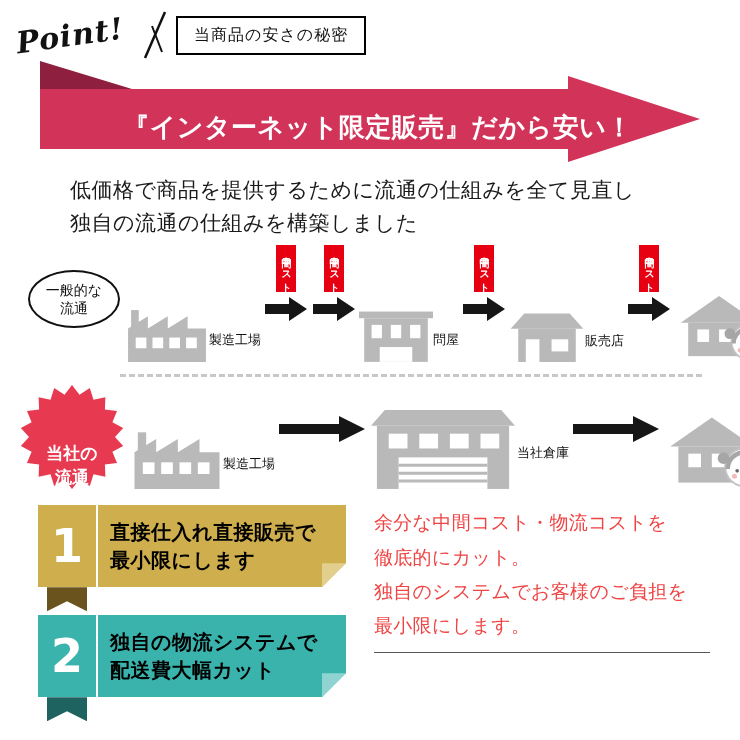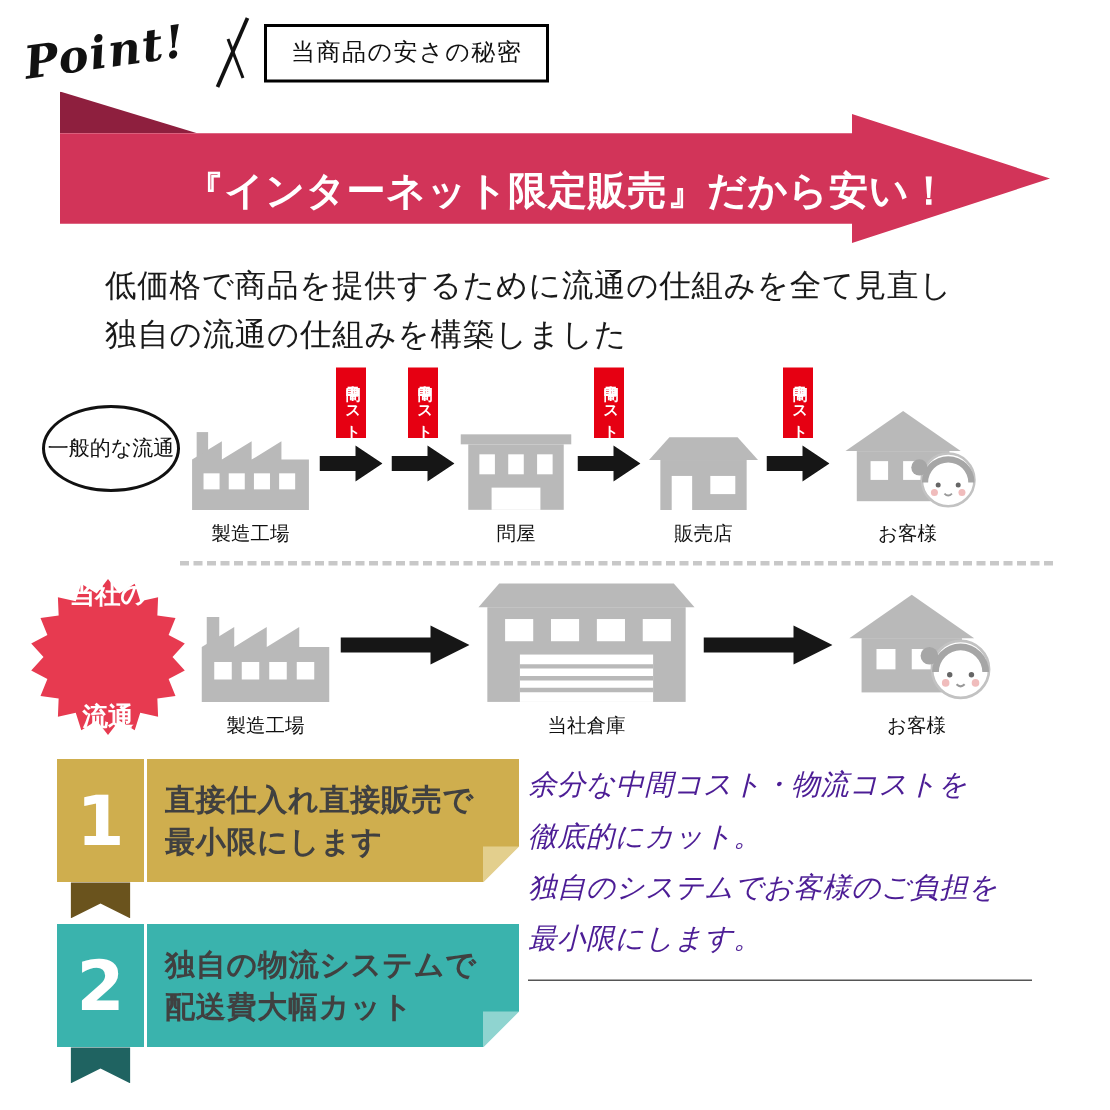--- a/index.html
+++ b/index.html
@@ -23,64 +23,64 @@
   .banner-text { position:absolute; left:0; top:13px; height:76px; width:640px; display:flex;
     align-items:center; justify-content:center; padding-left:36px; color:#fff; font-size:26px;
     font-weight:bold; letter-spacing:.5px; white-space:nowrap; }
 
   
   .intro { margin:12px 0 0 70px; font-size:21px; line-height:1.55; color:#1a1a1a; letter-spacing:.5px; }
 
   
   .flow-row { display:flex; align-items:flex-end; padding-left:28px; margin-top:6px; }
   .oval-label { flex:0 0 auto; width:92px; height:58px; border:2px solid #111; border-radius:50%;
-    display:flex; align-items:center; justify-content:center;
+    display:flex; flex-direction:column; align-items:center; justify-content:center;
     font-size:14px; line-height:1.3; margin:0 4px 34px 0; }
-  .step { display:flex; flex-direction:column; align-items:center; margin:0 1px; }
+  .step { display:flex; flex-direction:row; align-items:center; margin:0 1px; }
   .step-label { font-size:13px; margin-top:7px; height:15px; white-space:nowrap; }
   .arrow-col { display:flex; flex-direction:column; align-items:center; margin:0 3px; }
   .cost-tag { background:#e60012; color:#fff; writing-mode:vertical-rl; text-orientation:upright;
     font-size:10px; font-weight:bold; padding:4px 3px; letter-spacing:1px; }
   .arrow-col svg { margin-top:4px; }
   .spacer1 { height:40px; }
   .bld { fill:#b9b9b9; }
   .win { fill:#ffffff; }
 
   .dash-divider { border-top:3px dashed #c8c8c8; margin:12px 38px 8px 120px; }
 
   
   .flow2 { display:flex; align-items:flex-end; padding-left:20px; margin-top:2px; }
   .badge-wrap { position:relative; width:104px; height:104px; flex:0 0 auto; margin:0 6px 0 0; }
   .badge-text { position:absolute; inset:0; display:flex; flex-direction:column; align-items:center;
-    justify-content:space-between; color:#fff; font-size:17px; font-weight:bold; line-height:1.4; }
+    justify-content:flex-end; color:#fff; font-size:17px; font-weight:bold; line-height:1.4; }
   .spacer2 { height:46px; }
 
   
   .points { display:flex; margin:16px 0 0 38px; }
   .point-banners { width:308px; flex:0 0 auto; }
   .point-banner { position:relative; height:82px; display:flex; margin-bottom:28px; }
   .pb-gold { background:#cfae4e; }
   .pb-teal { background:#3ab3ad; }
   .pb-number { width:58px; flex:0 0 auto; display:flex; align-items:center; justify-content:center;
     color:#fff; font-size:46px; font-weight:bold; }
   .pb-divider { width:2px; background:#fff; }
   .pb-text { flex:1; display:flex; flex-direction:column; justify-content:center; padding-left:12px;
-    color:#404040; font-weight:bold; font-size:20px; line-height:1.4; letter-spacing:.5px; white-space:nowrap; }
+    color:#000000; font-weight:bold; font-size:20px; line-height:1.4; letter-spacing:.5px; white-space:nowrap; }
   .pb-ribbon { position:absolute; left:9px; top:82px; width:40px; height:24px;
     clip-path:polygon(0 0,100% 0,100% 100%,50% 58%,0 100%); }
   .rb-gold { background:#6a531d; }
   .rb-teal { background:#1f6361; }
   .pb-fold-white { position:absolute; right:0; bottom:0; width:24px; height:24px; background:#fff;
     clip-path:polygon(0 100%,100% 0,100% 100%); }
   .pb-fold-flap { position:absolute; right:0; bottom:0; width:24px; height:24px;
     clip-path:polygon(0 0,100% 0,0 100%); }
   .flap-gold { background:#e3cf8d; }
   .flap-teal { background:#8fd4d0; }
 
-  .desc { flex:1; margin-left:6px; font-size:19px; line-height:1.8; color:#4c1d95; letter-spacing:.3px;font-style:italic; }
+  .desc { flex:1; margin-left:28px; font-size:19px; line-height:1.8; color:#ef4444; letter-spacing:.3px; }
   .desc-underline { border-top:1px solid #555; margin-top:10px; width:336px; }
 </style>
 </head>
 <body>
 
 <div class="page">
 
   <div class="header">
     <div class="point-script">Point!</div>
     <svg class="slash" width="30" height="50" viewBox="0 0 30 50">

